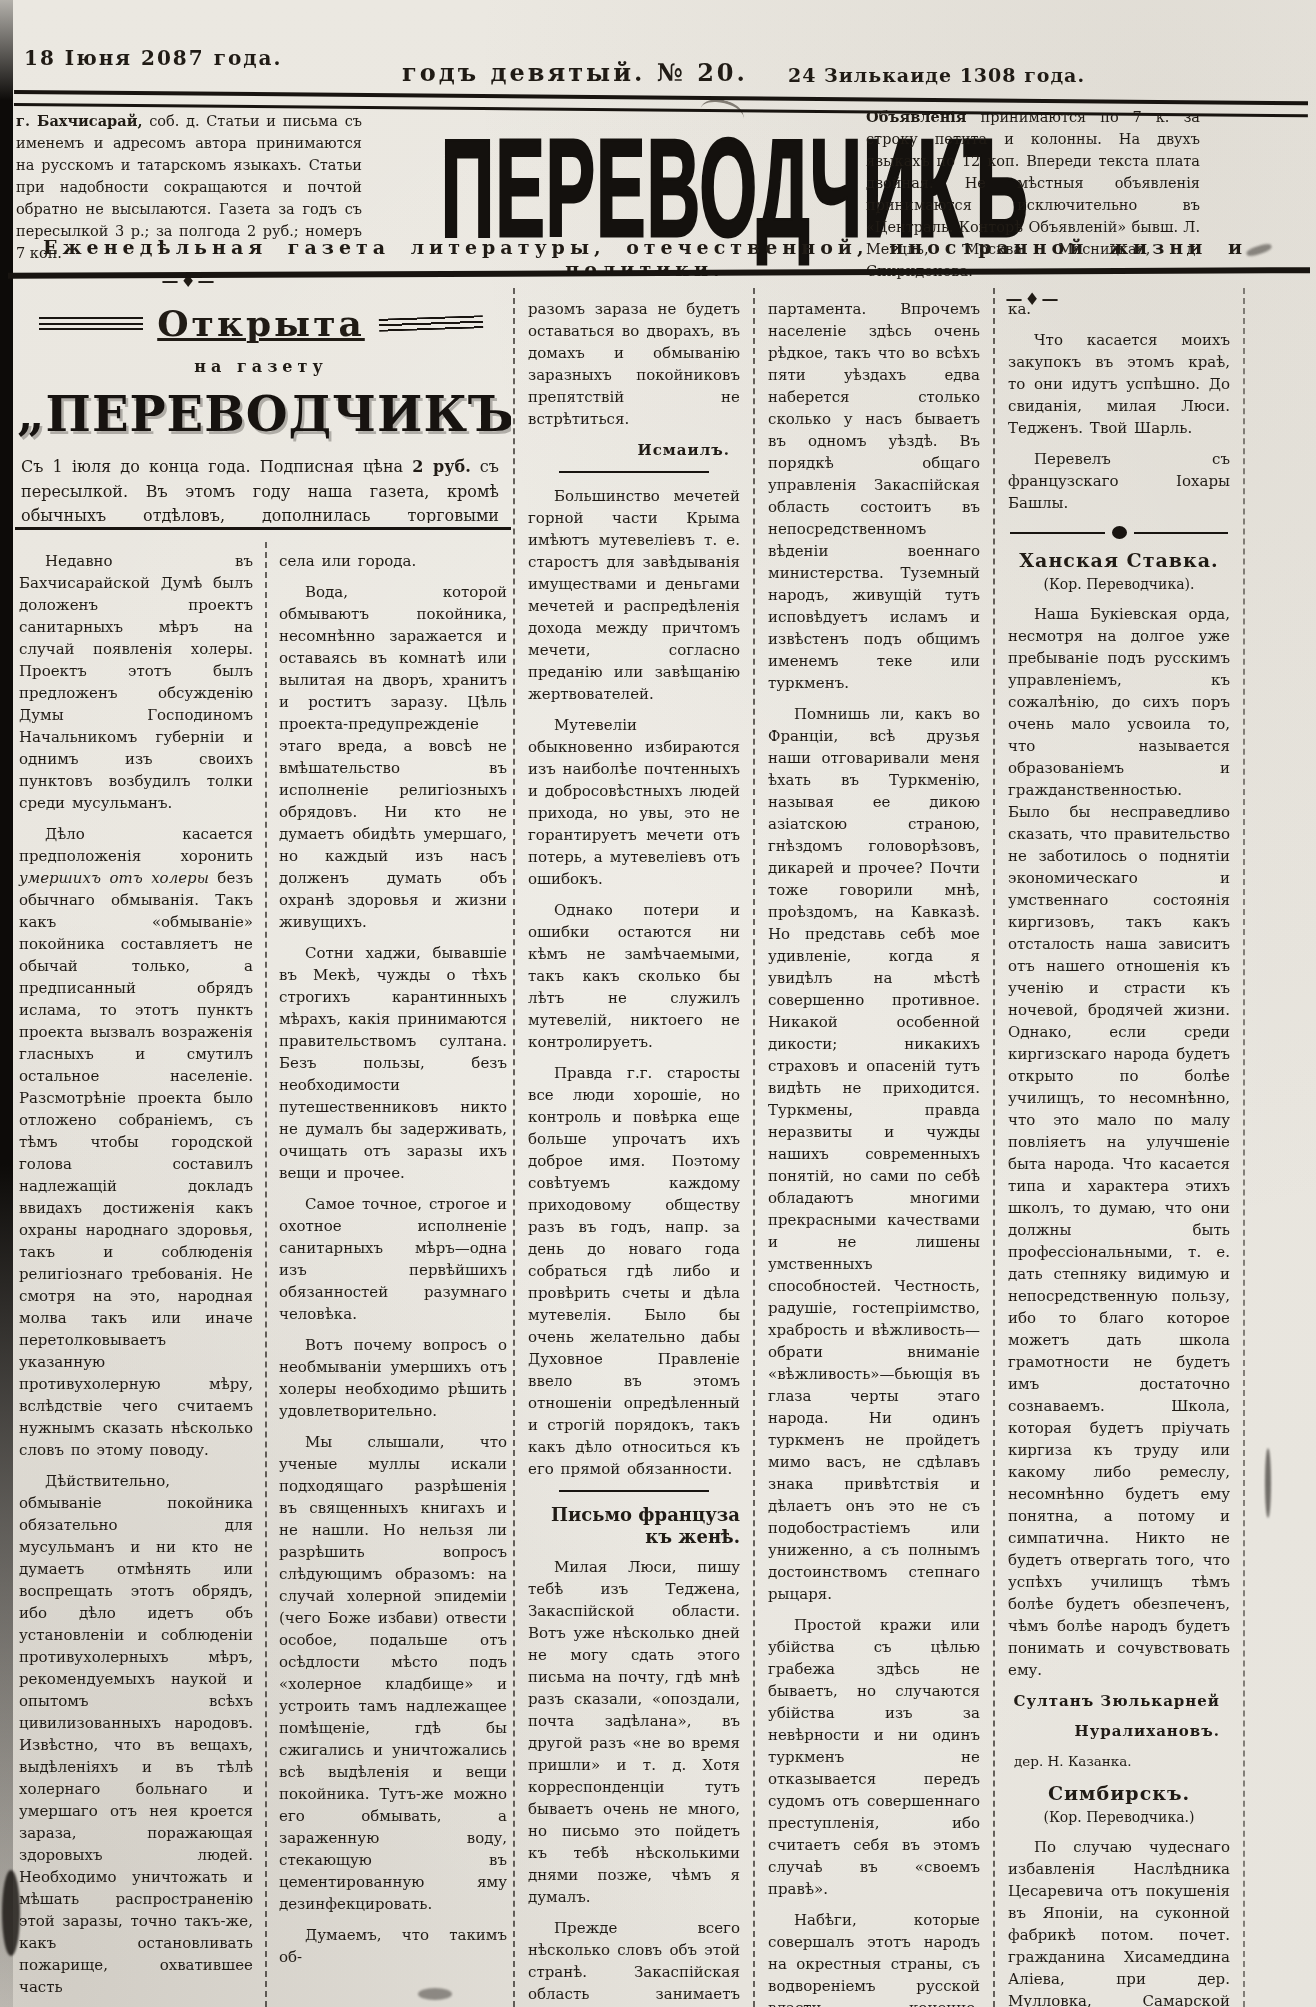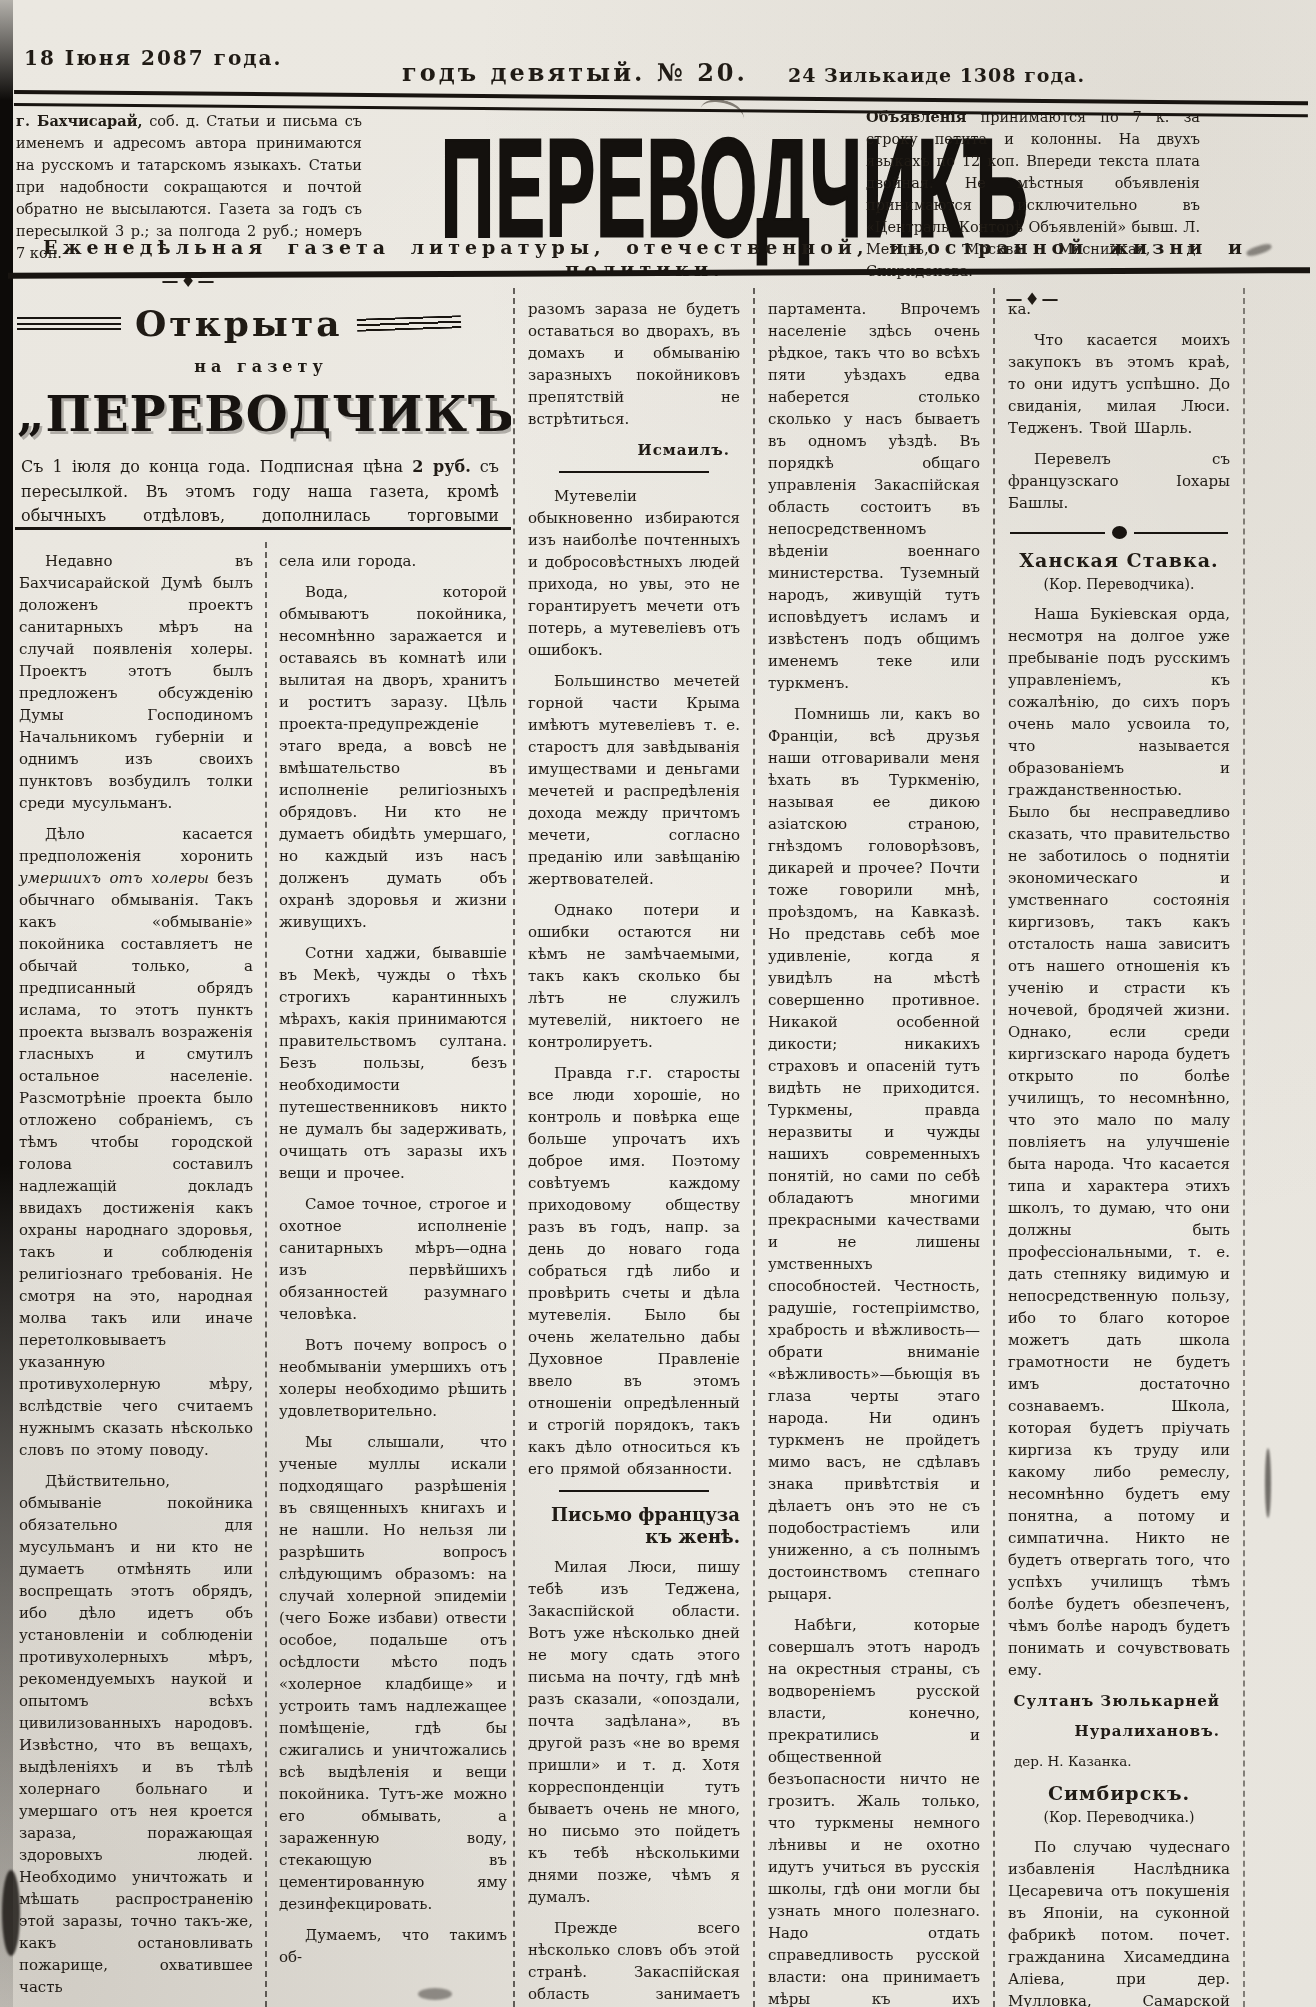--- a/index.html
+++ b/index.html
@@ -62,21 +62,21 @@
   .sig-small{margin:0 0 10px 6px;text-indent:0;font-size:13.5px;}
   .hr-short{width:150px;border:0;border-top:2px solid #181410;margin:10px auto 12px auto;}
   .hr-dot{display:flex;align-items:center;margin:12px 2px 10px 2px;}
   .hr-dot::before,.hr-dot::after{content:"";flex:1;border-top:2px solid #181410;}
   .hr-dot .dot{width:15px;height:13px;border-radius:50%;background:#181410;margin:0 7px;}
   .col-h{margin:4px 0 2px 0;text-indent:0;text-align:center;font-weight:bold;font-size:19px;letter-spacing:1px;}
   .col-sub{margin:0 0 8px 0;text-indent:0;text-align:center;font-size:14px;}
   .letter-h{margin:4px 0 8px 0;text-indent:0;text-align:right;font-weight:bold;font-size:18px;}
   
   .ad{height:432px;box-sizing:border-box;text-align:center;padding:14px 6px 0 2px;overflow:hidden;}
-  .ad-open-row{display:flex;align-items:center;gap:14px;}
+  .ad-open-row{display:flex;align-items:center;justify-content:center;gap:14px;text-decoration:underline;}
   .triple-line{width:104px;height:13px;flex:0 0 104px;
     background:repeating-linear-gradient(to bottom,#181410 0 2px,transparent 2px 5.5px);}
   .tl-r{transform:rotate(-2deg);}
   .ad-open{font-size:36px;font-weight:bold;letter-spacing:3px;}
   .ad-line2{margin-top:16px;font-size:22px;letter-spacing:11px;}
   .ad-line3{margin-top:13px;font-size:16px;font-weight:bold;letter-spacing:5px;}
   .ad-title{margin-top:10px;font-size:48px;font-weight:bold;letter-spacing:1px;color:#171310;
     text-shadow:2.5px 2.5px 0 rgba(23,19,16,0.28);white-space:nowrap;}
   .ad p.adp{font-size:16px;line-height:24.5px;text-align:justify;margin:13px 6px 0 4px;text-indent:0;word-spacing:2px;}
   .rule-heavy{height:5px;background:#181410;margin:4px 0 12px 0;}
@@ -143,33 +143,34 @@
           <p class="cp">Мы слышали, что ученые муллы искали подходящаго разрѣшенія въ священныхъ книгахъ и не нашли. Но нельзя ли разрѣшить вопросъ слѣдующимъ образомъ: на случай холерной эпидеміи (чего Боже избави) отвести особое, подальше отъ осѣдлости мѣсто подъ «холерное кладбище» и устроить тамъ надлежащее помѣщеніе, гдѣ бы сжигались и уничтожались всѣ выдѣленія и вещи покойника. Тутъ-же можно его обмывать, а зараженную воду, стекающую въ цементированную яму дезинфекцировать.</p>
           <p class="cp">Думаемъ, что такимъ об-</p>
         </div>
       </div>
     </div>
 
     <div class="colnarrow col3">
       <p class="cp noind">разомъ зараза не будетъ оставаться во дворахъ, въ домахъ и обмыванію заразныхъ покойниковъ препятствій не встрѣтиться.</p>
       <p class="sig-right">Исмаилъ.</p>
       <hr class="hr-short">
+      <p class="cp">Большинство мечетей горной части Крыма имѣютъ мутевеліевъ т. е. старостъ для завѣдыванія имуществами и деньгами мечетей и распредѣленія дохода между причтомъ мечети, согласно преданію или завѣщанію жертвователей.</p>
       <p class="cp">Мутевеліи обыкновенно избираются изъ наиболѣе почтенныхъ и добросовѣстныхъ людей прихода, но увы, это не горантируетъ мечети отъ потерь, а мутевеліевъ отъ ошибокъ.</p>
-      <p class="cp">Большинство мечетей горной части Крыма имѣютъ мутевеліевъ т. е. старостъ для завѣдыванія имуществами и деньгами мечетей и распредѣленія дохода между причтомъ мечети, согласно преданію или завѣщанію жертвователей.</p>
       <p class="cp">Однако потери и ошибки остаются ни кѣмъ не замѣчаемыми, такъ какъ сколько бы лѣтъ не служилъ мутевелій, никтоего не контролируетъ.</p>
       <p class="cp">Правда г.г. старосты все люди хорошіе, но контроль и повѣрка еще больше упрочатъ ихъ доброе имя. Поэтому совѣтуемъ каждому приходовому обществу разъ въ годъ, напр. за день до новаго года собраться гдѣ либо и провѣрить счеты и дѣла мутевелія. Было бы очень желательно дабы Духовное Правленіе ввело въ этомъ отношеніи опредѣленный и строгій порядокъ, такъ какъ дѣло относиться къ его прямой обязанности.</p>
       <hr class="hr-short">
       <p class="letter-h">Письмо француза къ женѣ.</p>
       <p class="cp">Милая Люси, пишу тебѣ изъ Теджена, Закаспійской области. Вотъ уже нѣсколько дней не могу сдать этого письма на почту, гдѣ мнѣ разъ сказали, «опоздали, почта задѣлана», въ другой разъ «не во время пришли» и т. д. Хотя корреспонденціи тутъ бываетъ очень не много, но письмо это пойдетъ къ тебѣ нѣсколькими днями позже, чѣмъ я думалъ.</p>
       <p class="cp">Прежде всего нѣсколько словъ объ этой странѣ. Закаспійская область занимаетъ территорію на востокъ отъ Каспійскаго моря и граничитъ съ Персидскими, Авганскими и Хивинскими владѣніями. Дѣлиться она на пять уѣздовъ: Мангышлакскій, Красноводскій, Асхабадскій, Тедженскій и Мервскій, изъ которыхъ каждый будетъ много крупнѣе любаго нашего де-</p>
     </div>
 
     <div class="colnarrow col4">
       <p class="cp noind">партамента. Впрочемъ населеніе здѣсь очень рѣдкое, такъ что во всѣхъ пяти уѣздахъ едва наберется столько сколько у насъ бываетъ въ одномъ уѣздѣ. Въ порядкѣ общаго управленія Закаспійская область состоитъ въ непосредственномъ вѣденіи военнаго министерства. Туземный народъ, живущій тутъ исповѣдуетъ исламъ и извѣстенъ подъ общимъ именемъ теке или туркменъ.</p>
       <p class="cp">Помнишь ли, какъ во Франціи, всѣ друзья наши отговаривали меня ѣхать въ Туркменію, называя ее дикою азіатскою страною, гнѣздомъ головорѣзовъ, дикарей и прочее? Почти тоже говорили мнѣ, проѣздомъ, на Кавказѣ. Но представь себѣ мое удивленіе, когда я увидѣлъ на мѣстѣ совершенно противное. Никакой особенной дикости; никакихъ страховъ и опасеній тутъ видѣть не приходится. Туркмены, правда неразвиты и чужды нашихъ современныхъ понятій, но сами по себѣ обладаютъ многими прекрасными качествами и не лишены умственныхъ способностей. Честность, радушіе, гостепріимство, храбрость и вѣжливость—обрати вниманіе «вѣжливость»—бьющія въ глаза черты этаго народа. Ни одинъ туркменъ не пройдетъ мимо васъ, не сдѣлавъ знака привѣтствія и дѣлаетъ онъ это не съ подобострастіемъ или униженно, а съ полнымъ достоинствомъ степнаго рыцаря.</p>
+      <p class="cp">Простой кражи или убійства съ цѣлью грабежа здѣсь не бываетъ, но случаются убійства изъ за невѣрности и ни одинъ туркменъ не отказывается передъ судомъ отъ совершеннаго преступленія, ибо считаетъ себя въ этомъ случаѣ въ «своемъ правѣ».</p>
       <p class="cp">Набѣги, которые совершалъ этотъ народъ на окрестныя страны, съ водвореніемъ русской власти, конечно, прекратились и общественной безъопасности ничто не грозитъ. Жаль только, что туркмены немного лѣнивы и не охотно идутъ учиться въ русскія школы, гдѣ они могли бы узнать много полезнаго. Надо отдать справедливость русской власти: она принимаетъ мѣры къ ихъ просвѣщенію и на казенный счетъ воспитываетъ въ Оренбургскомъ кадетскомъ корпусѣ, куда отправляется желающихъ въ сопровожденіи особаго чиновни-</p>
     </div>
 
     <div class="colnarrow col5">
       <p class="cp noind">ка.</p>
       <p class="cp">Что касается моихъ закупокъ въ этомъ краѣ, то они идутъ успѣшно. До свиданія, милая Люси. Тедженъ. Твой Шарль.</p>
       <p class="cp">Перевелъ съ французскаго Іохары Башлы.</p>
       <div class="hr-dot">
           <span class="dot"></span>
         </div>

